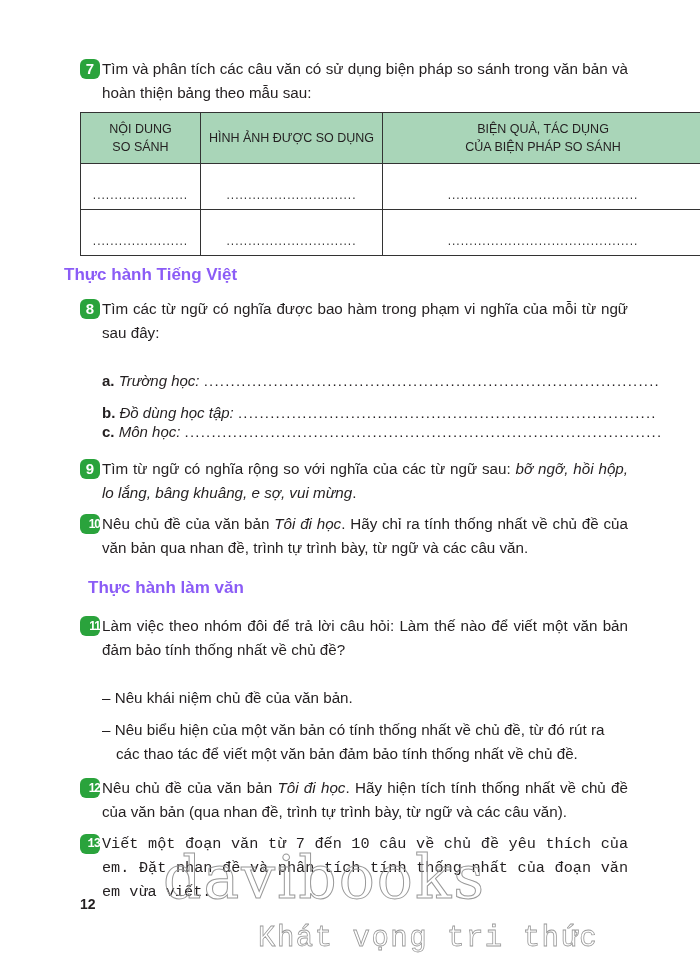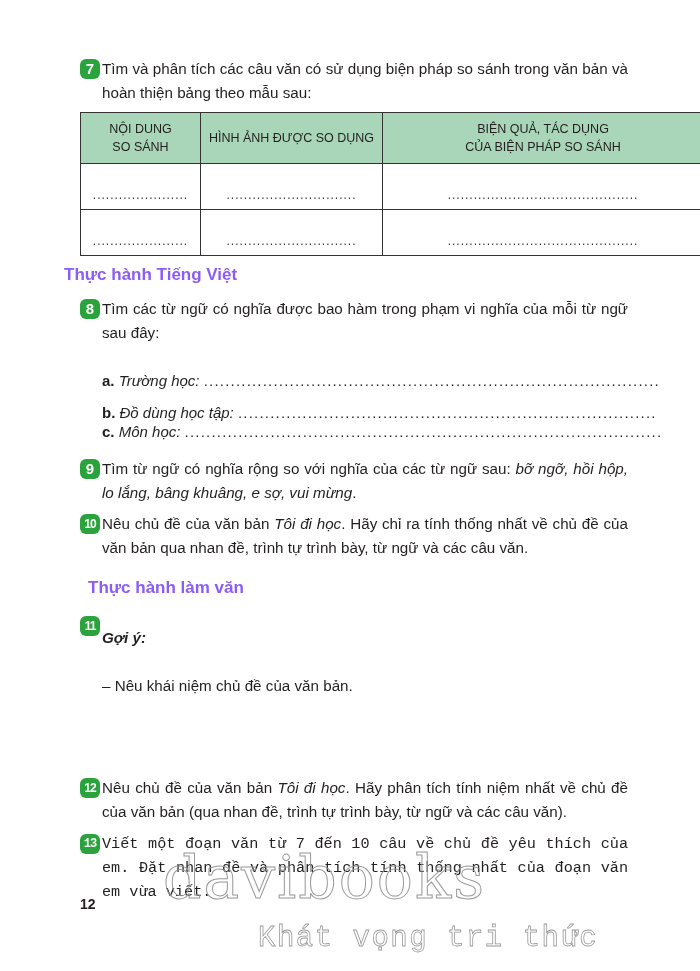--- a/index.html
+++ b/index.html
@@ -1,19 +1,19 @@
 <!DOCTYPE html>
 <html><head>
 <meta charset="utf-8">
 <style>
   html,body{margin:0;padding:0;background:#fff;}
   body{width:700px;height:971px;position:relative;overflow:hidden;font-family:"Liberation Sans",sans-serif;color:#231f20;}
   .q{position:absolute;left:80px;width:548px;font-size:15.2px;line-height:24px;}
   .q .badge{position:absolute;left:0;top:2px;width:20px;height:20px;border-radius:6px;background:#2aa33c;color:#fff;font-weight:bold;font-size:15px;line-height:20px;text-align:center;}
-  .q .badge.two{font-size:12px;letter-spacing:-1px;}
+  .q .badge.two{font-size:12px;letter-spacing:-1px;text-align:right;}
   .q .txt{padding-left:22px;text-align:justify;}
   .q .cont{padding-left:22px;}
   .sec{position:absolute;left:64px;font-size:17px;font-weight:bold;color:#8b5cf6;}
   table{position:absolute;left:80px;top:112px;width:624px;border-collapse:collapse;font-size:12.5px;}
   th{background:#a9d5b8;font-weight:normal;text-align:center;height:48px;border:1.3px solid #333;line-height:18px;}
   td{height:38px;border:1.3px solid #333;vertical-align:bottom;padding:0 0 7px 0;text-align:center;letter-spacing:1px;font-size:12px;color:#333;}
   .sub{position:absolute;left:102px;font-size:15px;}
   .sub b{font-weight:bold;}
   .sub i{font-style:italic;}
   .sub .dots{letter-spacing:1.2px;}
@@ -80,27 +80,28 @@
 
 <div class="q" style="top:512px;">
   <span class="badge two">10</span>
   <div class="txt"><span>Nêu chủ đề của văn bản </span><em>Tôi đi học</em><span>. Hãy chỉ ra tính thống nhất về chủ đề của văn bản qua nhan đề, trình tự trình bày, từ ngữ và các câu văn.</span></div>
 </div>
 
 <div class="sec" style="top:578px;margin-left:24px;">Thực hành làm văn</div>
 
 <div class="q" style="top:614px;">
   <span class="badge two">11</span>
-  <div class="cont" style="margin-top:12px;font-weight:bold;font-style:italic;">Gợi ý:</div>
+  <div class="txt">Làm việc theo nhóm đôi để trả lời câu hỏi: Làm thế nào để viết một văn bản đảm bảo tính thống nhất về chủ đề?</div>
   <div class="cont" style="margin-top:24px;">– Nêu khái niệm chủ đề của văn bản.</div>
+  <div class="cont" style="margin-top:8px;padding-left:36px;text-indent:-14px;">– Nêu biểu hiện của một văn bản có tính thống nhất về chủ đề, từ đó rút ra các thao tác để viết một văn bản đảm bảo tính thống nhất về chủ đề.</div>
 </div>
 
 <div class="q" style="top:776px;">
   <span class="badge two">12</span>
-  <div class="txt"><span>Nêu chủ đề của văn bản </span><em>Tôi đi học</em><span>. Hãy phân tích tính niệm nhất về chủ đề của văn bản (qua nhan đề, trình tự trình bày, từ ngữ và các câu văn).</span></div>
+  <div class="txt"><span>Nêu chủ đề của văn bản </span><em>Tôi đi học</em><span>. Hãy hiện tích tính thống nhất về chủ đề của văn bản (qua nhan đề, trình tự trình bày, từ ngữ và các câu văn).</span></div>
 </div>
 
 <div class="q" style="top:832px;font-family:Liberation Mono, monospace;">
   <span class="badge two">13</span>
   <div class="txt">Viết một đoạn văn từ 7 đến 10 câu về chủ đề yêu thích của em. Đặt nhan đề và phân tích tính thống nhất của đoạn văn em vừa viết.</div>
 </div>
 
 <div class="page-num">12</div>
 <div class="wm1">davibooks</div>
 <div class="wm2">Khát vọng tri thức</div>

